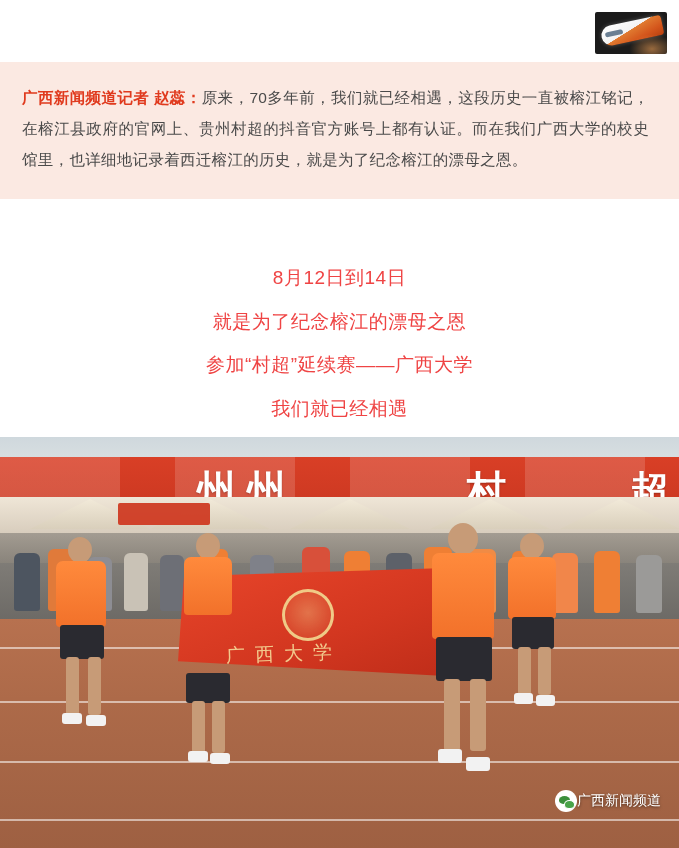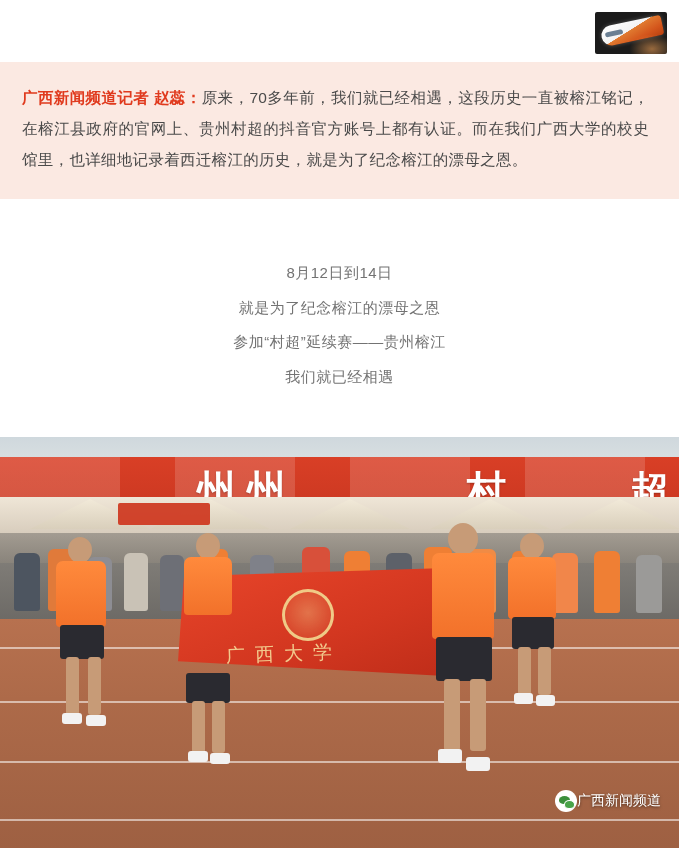--- a/index.html
+++ b/index.html
@@ -85,23 +85,23 @@
 
   
   .caption-block {
     position: absolute;
     left: 0;
     top: 256px;
     width: 679px;
     text-align: center;
   }
   .caption-line {
-    font-size: 15px;
+    font-size: 19px;
     line-height: 2.3;
-    color: #737373;
+    color: #ef4444;
     letter-spacing: 0.5px;
   }
 
   
   .photo {
     position: absolute;
     left: 0;
     top: 437px;
     width: 679px;
     height: 411px;
@@ -283,21 +283,21 @@
 
   <div class="quote-block">
     <div class="quote-text">
       <span class="quote-lead">广西新闻频道记者 赵蕊：</span><span>原来，70多年前，我们就已经相遇，这段历史一直被榕江铭记，在榕江县政府的官网上、贵州村超的抖音官方账号上都有认证。而在我们广西大学的校史馆里，也详细地记录着西迁榕江的历史，就是为了纪念榕江的漂母之恩。</span>
     </div>
   </div>
 
   <div class="caption-block">
     <div class="caption-line">8月12日到14日</div>
     <div class="caption-line">就是为了纪念榕江的漂母之恩</div>
-    <div class="caption-line">参加“村超”延续赛——贵州榕江</div>
+    <div class="caption-line">参加“村超”延续赛——广西大学</div>
     <div class="caption-line">我们就已经相遇</div>
   </div>
 
   <div class="photo">
     <div class="ph-sky"></div>
     <div class="ph-hills"></div>
     <div class="ph-wall"></div>
     <div class="ph-wall-white"></div>
     <div class="ph-bigchar c1">州</div>
     <div class="ph-bigchar c2">州</div>

